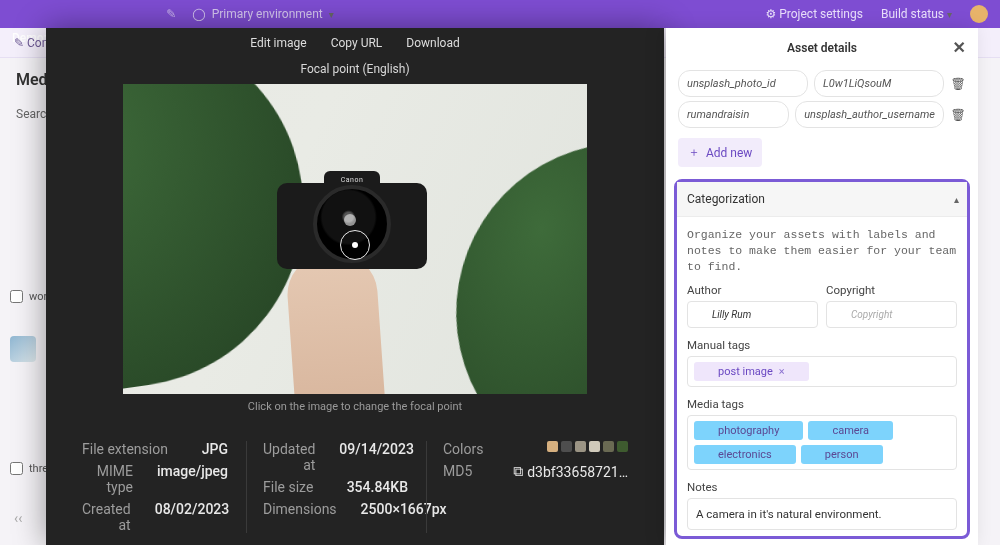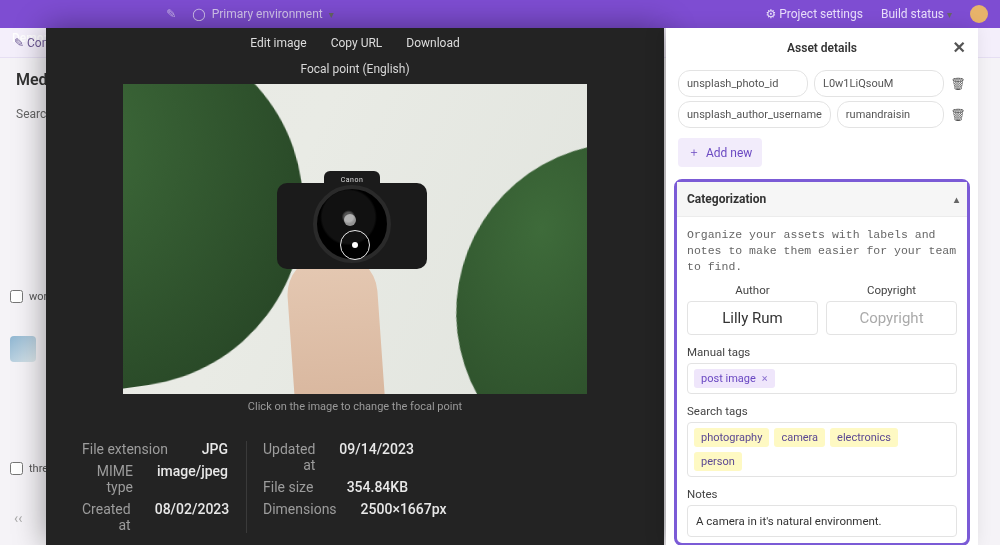--- a/index.html
+++ b/index.html
@@ -141,21 +141,21 @@
   .details-panel .hdr .close {
     position:absolute; right:12px; top:10px; font-size:16px; color:#555; cursor:pointer;
   }
   .details-body { flex:1; overflow:auto; }
 
   .kv-row {
     display:flex; align-items:center; gap:6px; padding: 2px 12px;
   }
   .kv-row .cell {
     flex:1; border:1px solid #e3e3e3; border-radius:12px;
-    padding:6px 8px; font-size:11px; color:#555; background:#fff;
+    padding:6px 8px; font-size:11px; color:#555; background:#fff;font-style:italic;
   }
   .kv-row .trash { width:16px; color:#555; text-align:center; cursor:pointer; }
 
   .add-new {
     margin:8px 12px; padding:6px 10px;
     background:#f2ecfb; color:#6b49c2; font-size:12px;
     border-radius:4px; display:inline-flex; align-items:center; gap:6px;
     cursor:pointer; width:max-content;
   }
 
@@ -165,42 +165,42 @@
     border: 3px solid #7b5bd6;
     border-radius:8px;
     padding-bottom:6px;
     background:#fff;
   }
   .section-hdr {
     display:flex; align-items:center; justify-content:space-between;
     padding:10px 8px 10px 10px;
     background:#f6f6f6;
     border-bottom:1px solid #ececec;
-    font-weight:700;
+    font-weight:400;
   }
   .section-hdr.plain { background:transparent; border-bottom:1px solid #eee; }
   .cat-block .desc {
     color:#666; font-size:11.5px; padding:10px 10px 8px; line-height:1.4;font-family:Liberation Mono, monospace;
   }
-  .two-col { display:flex; gap:8px; padding:0 10px;text-align:center;}
+  .two-col { display:flex; gap:8px; padding:0 10px;}
   .two-col > div { flex:1; }
   .field-label { color:#444; font-size:11.5px; margin-bottom:4px;}
   .field-input {
-    border:1px solid #e3e3e3; border-radius:4px; padding:7px 8px; font-size:15px;
-    color:#333; background:#fff;
+    border:1px solid #e3e3e3; border-radius:4px; padding:7px 24px; font-size:10px;
+    color:#333; background:#fff;font-style:italic;
   }
   .field-input.placeholder { color:#aaa;}
   .tags-box {
     margin:0 10px; border:1px solid #e3e3e3; border-radius:4px;
     padding:5px 6px; display:flex; flex-wrap:wrap; gap:5px;
   }
-  .tag { font-size:11px; padding:3px 7px; border-radius:3px;}
+  .tag { font-size:11px; padding:3px 24px; border-radius:3px;}
   .tag.manual { background:#efe6fb; color:#6a48c2; display:flex; align-items:center; gap:6px;}
   .tag.manual .x { color:#8c72d1; cursor:pointer;}
-  .tag.smart  { background:#fef9c3; color:#5b4893;text-align:center;}
+  .tag.smart  { background:#7dd3fc; color:#5b4893;text-align:center;}
   .sub-label { padding:10px 10px 4px; color:#444; font-size:11.5px;}
   .notes-box { margin:0 10px; border:1px solid #e3e3e3; border-radius:4px; padding:8px; font-size:11.5px; color:#333;}
 
   
   .bg-faint {
     position:absolute; left:0; top:58px; right:0;
     padding:12px 16px; color:#555; font-size:14px;
   }
   .bg-faint h2 { font-size:16px; font-weight:600; color:#333;}
   .thumb {
@@ -305,38 +305,58 @@
         </div>
       <div class="meta-row">
           <span class="k">File size</span>
           <span class="v">354.84KB</span>
         </div>
       <div class="meta-row">
           <span class="k">Dimensions</span>
           <span class="v">2500×1667px</span>
         </div>
     </div>
+    <div class="meta-col" style="flex:1;">
+      <div class="meta-row">
+        <span class="k">Colors</span>
+        <span class="swatches" id="swatches">
+            <span class="sw" style="background: rgb(214, 176, 127);"></span>
+            <span class="sw" style="background: rgb(78, 78, 78);"></span>
+            <span class="sw" style="background: rgb(155, 148, 132);"></span>
+            <span class="sw" style="background: rgb(208, 202, 187);"></span>
+            <span class="sw" style="background: rgb(106, 106, 83);"></span>
+            <span class="sw" style="background: rgb(62, 91, 47);"></span>
+          </span>
+      </div>
+      <div class="meta-row">
+        <span class="k">MD5</span>
+        <span class="md5">
+          <span>⧉</span>
+          <span>d3bf33658721…</span>
+        </span>
+      </div>
+    </div>
   </div>
 </div>
 
 <div class="details-panel">
   <div class="hdr">
     <span>Asset details</span>
     <span class="close">✕</span>
   </div>
 
   <div class="details-body">
     <div class="kv-row">
       <div class="cell">unsplash_photo_id</div>
       <div class="cell">L0w1LiQsouM</div>
       <div class="trash">🗑</div>
     </div>
     <div class="kv-row">
+      <div class="cell">rumandraisin</div>
       <div class="cell">unsplash_author_username</div>
-      <div class="cell">rumandraisin</div>
       <div class="trash">🗑</div>
     </div>
 
     <div class="add-new">
       <span>＋</span>
       <span>Add new</span>
     </div>
 
     
     <div class="cat-block">
@@ -358,21 +378,21 @@
       </div>
 
       <div class="sub-label">Manual tags</div>
       <div class="tags-box" id="manual-tags">
           <span class="tag manual">
             <span>post image</span>
             <span class="x">×</span>
           </span>
         </div>
 
-      <div class="sub-label">Search tags</div>
+      <div class="sub-label">Media tags</div>
       <div class="tags-box" id="smart-tags">
           <span class="tag smart">photography</span>
           <span class="tag smart">camera</span>
           <span class="tag smart">electronics</span>
           <span class="tag smart">person</span>
         </div>
 
       <div class="sub-label">Notes</div>
       <div class="notes-box">A camera in it's natural environment.</div>
     </div>

